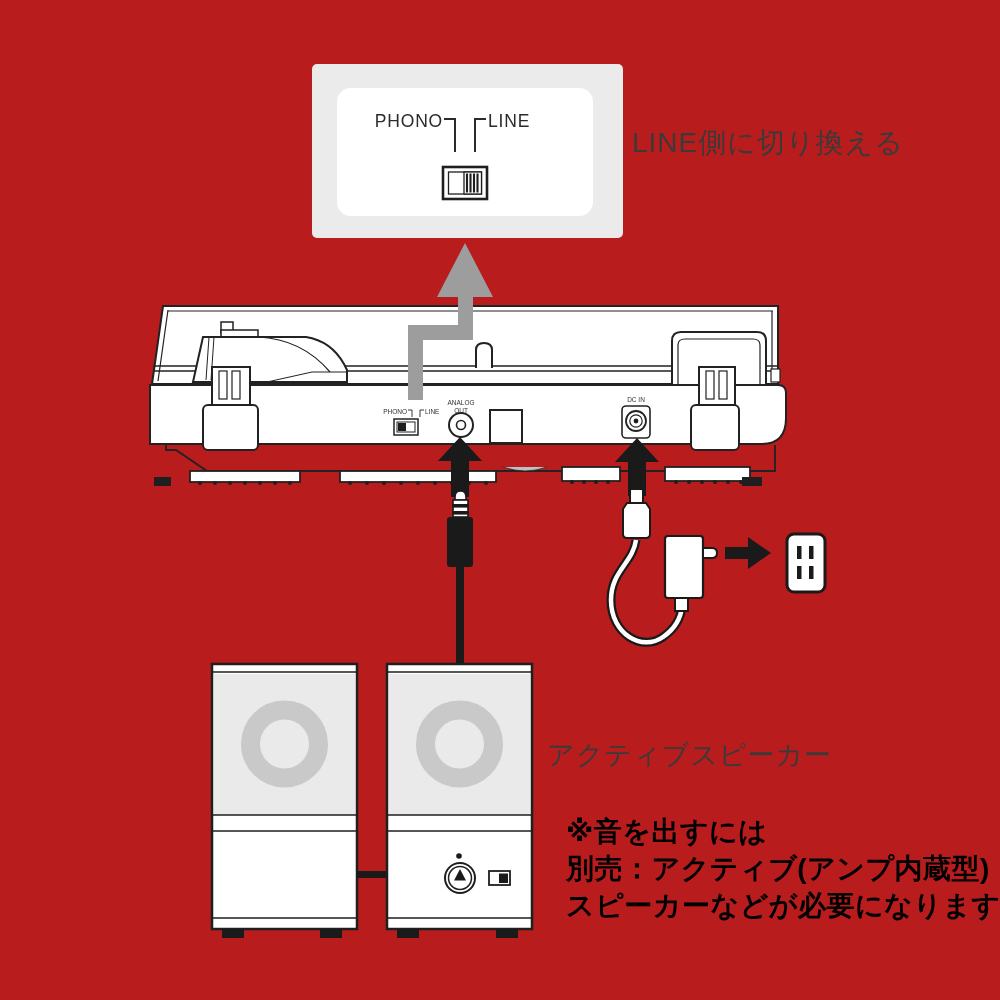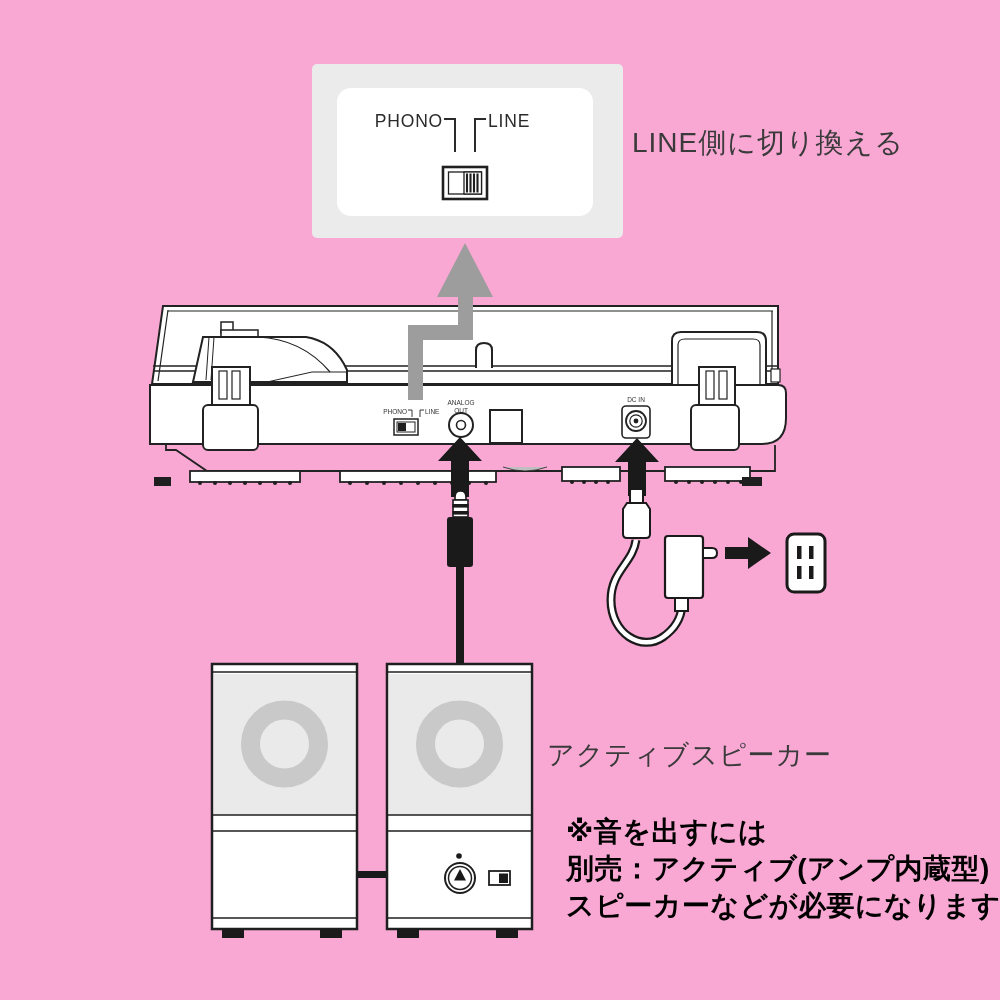--- a/index.html
+++ b/index.html
@@ -1,16 +1,16 @@
 <!DOCTYPE html>
 <html><head>
 <meta charset="utf-8">
 <style>
   html,body{margin:0;padding:0;background:#fff;}
-  .stage{position:relative;width:1000px;height:1000px;background:#f9a8d4;overflow:hidden;
+  .stage{position:relative;width:1000px;height:1000px;background:#b91c1c;overflow:hidden;
          font-family:"Liberation Sans","DejaVu Sans",sans-serif;text-decoration:underline;}
   svg text{font-family:"Liberation Sans","DejaVu Sans",sans-serif;}
 </style>
 </head>
 <body>
 
 <div class="stage">
 <svg width="1000" height="1000" viewBox="0 0 1000 1000">
 
   <g>

